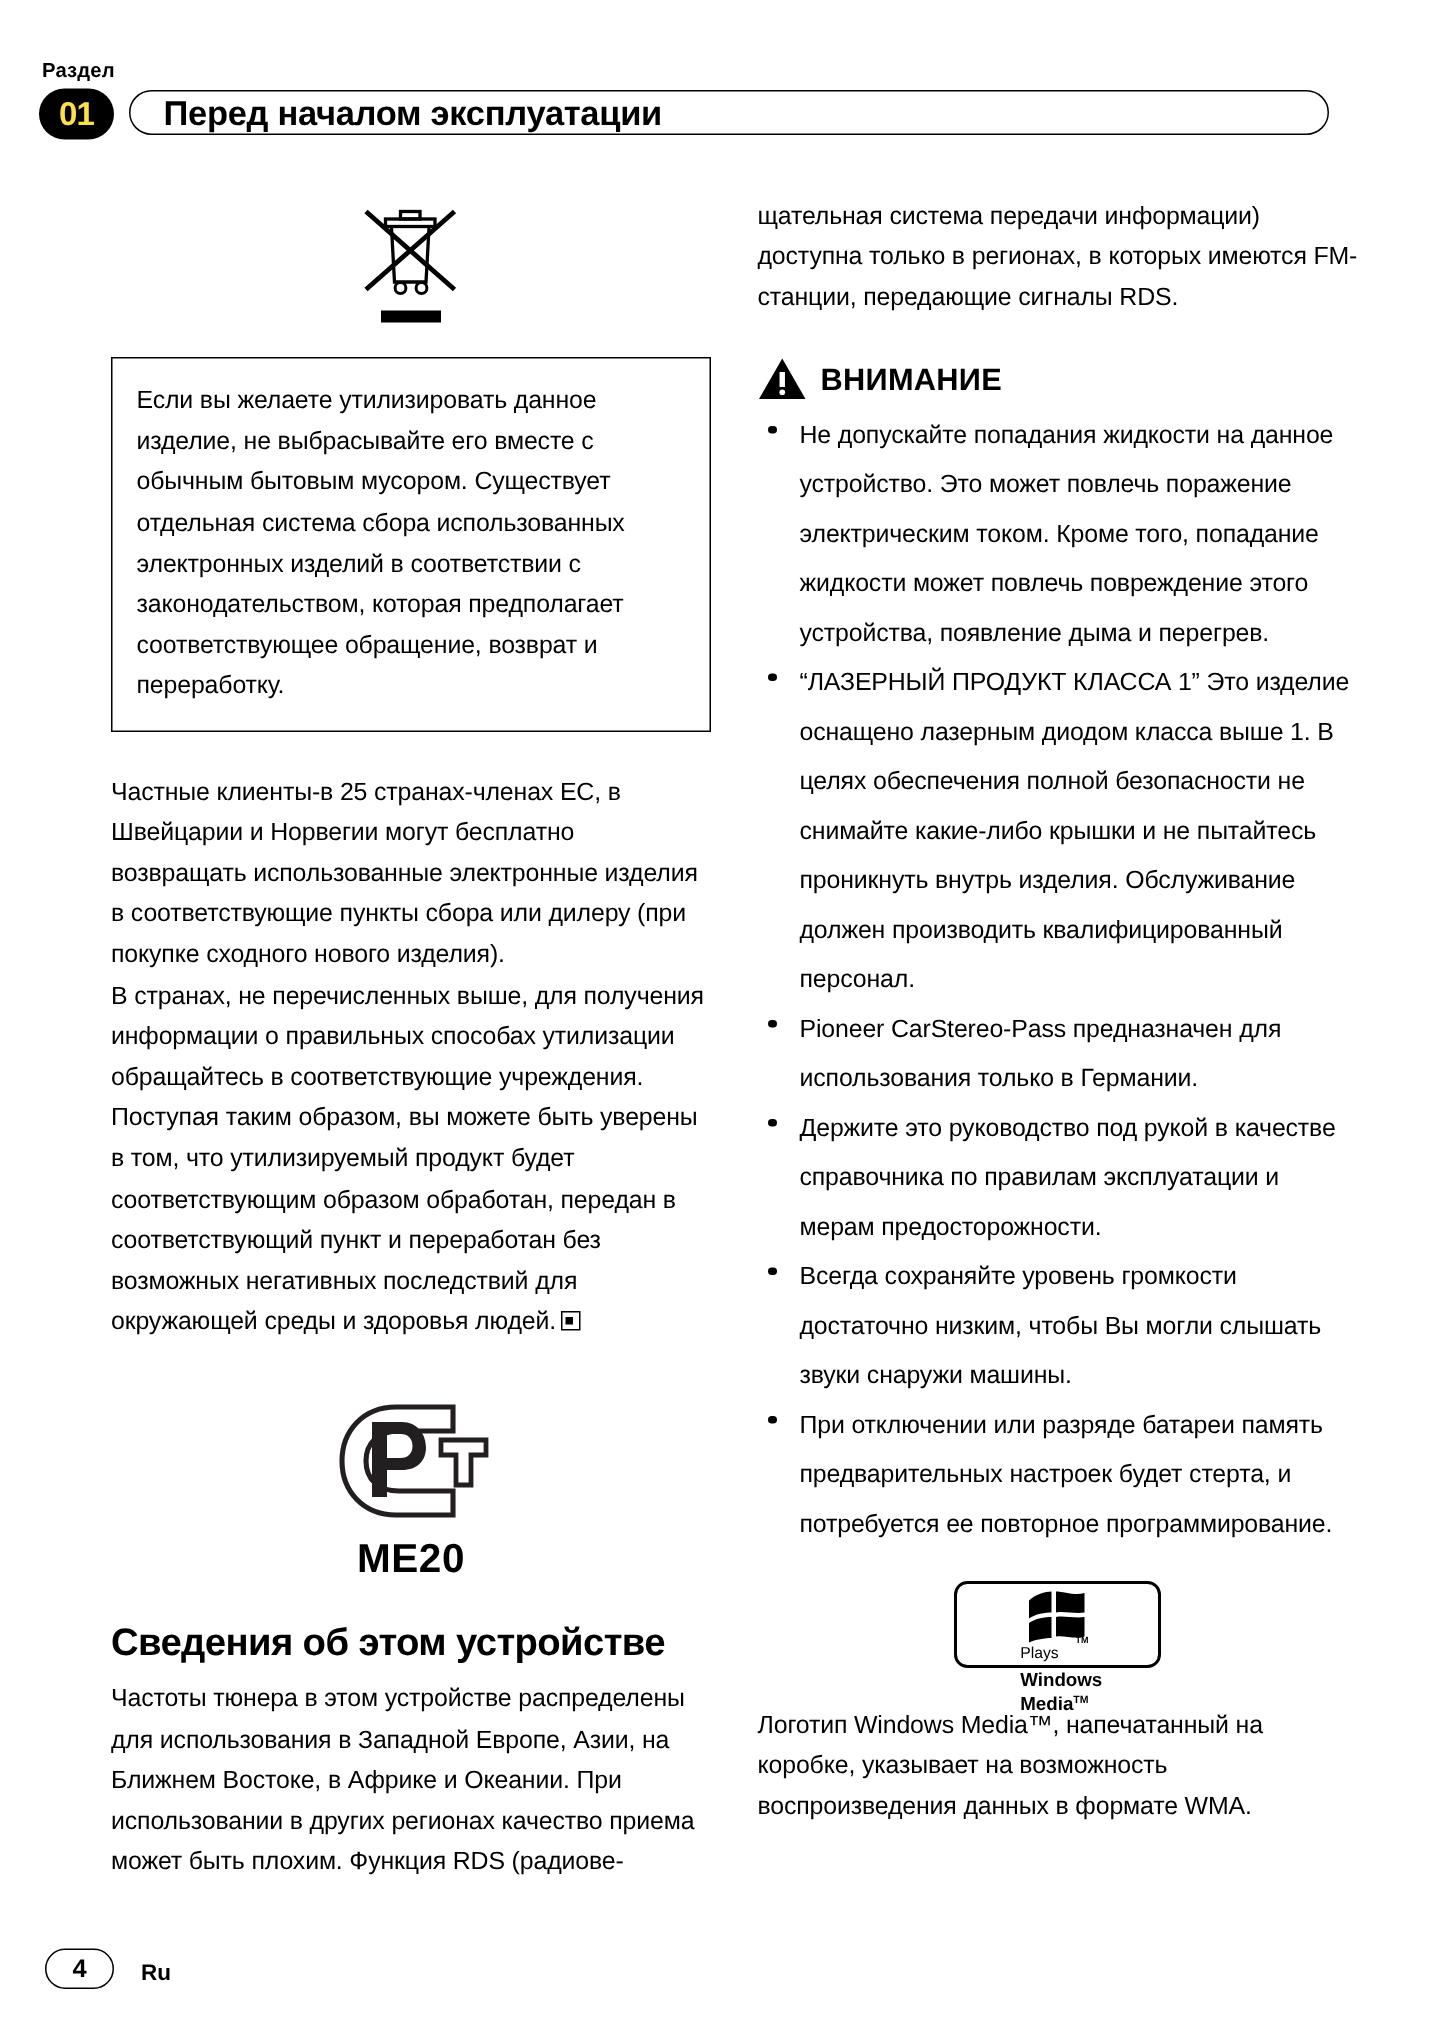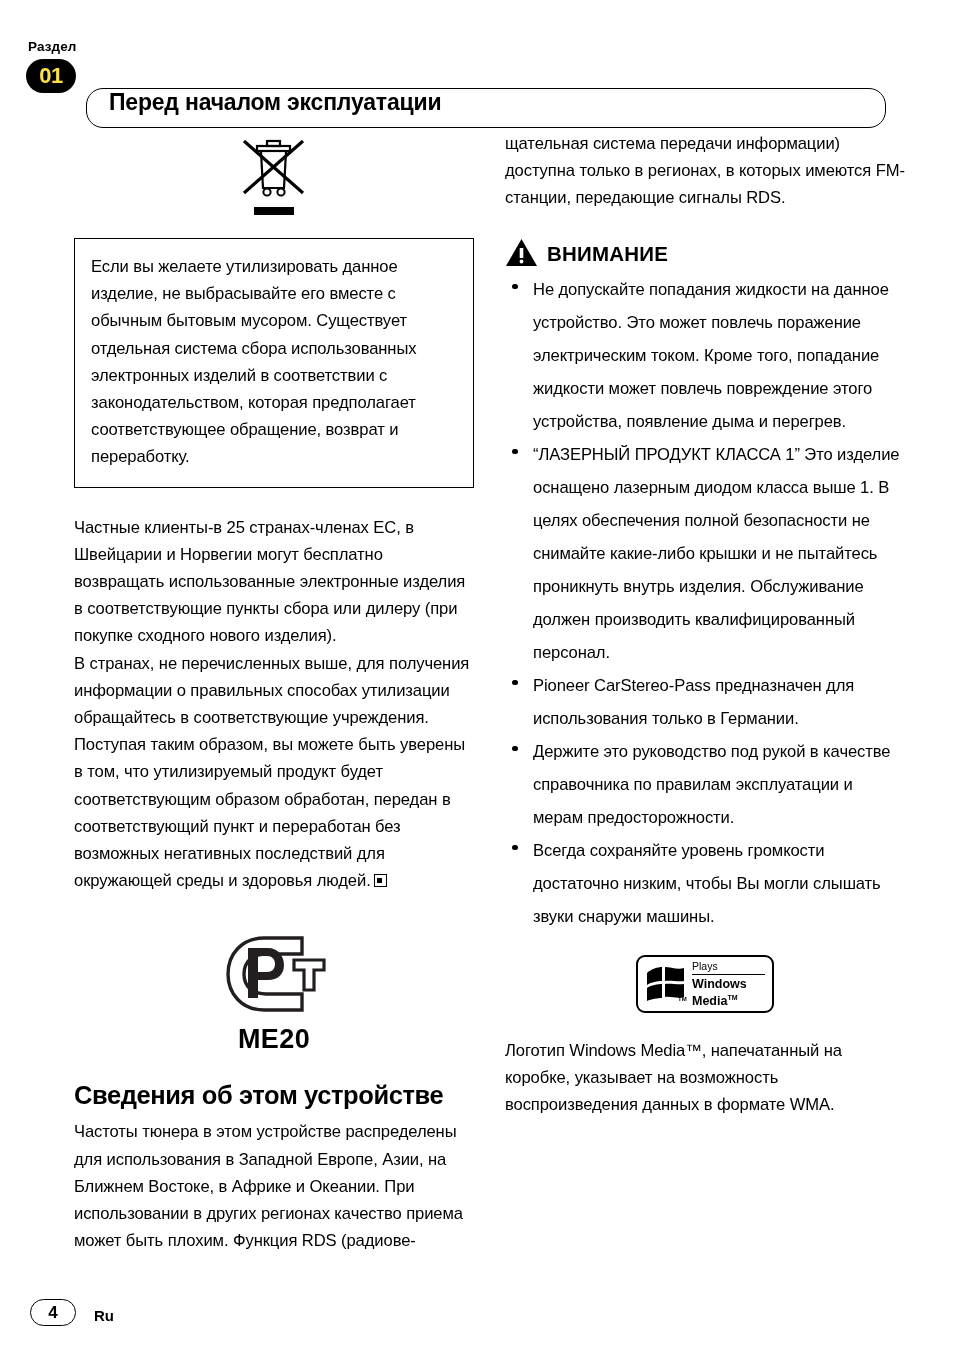--- a/index.html
+++ b/index.html
@@ -38,25 +38,25 @@
     font-size: 22px;
     font-weight: bold;
     display: flex;
     align-items: center;
     justify-content: center;
     letter-spacing: -0.5px;
   }
   #header-title-pill {
     position: absolute;
     left: 86px; top: 58px;
-    width: 800px; height: 40px;
+    width: 800px; height: 30px;
     border: 1.6px solid #000000;
     border-radius: 17px;
     display: flex;
-    margin-top: 28px;
+    align-items: center;
   }
   #header-title {
     padding-left: 22px;
     font-size: 23px;
     font-weight: bold;
     letter-spacing: -0.2px;
     white-space: nowrap;
   }
 
   
@@ -186,20 +186,21 @@
   }
   #wma-logo {
     width: 138px;
     height: 58px;
     border: 2.4px solid #000;
     border-radius: 9px;
     display: flex;
     align-items: center;
     padding: 4px 7px 4px 7px;
     background: #fff;
+    flex-direction: column;
   }
   #windows-flag-icon { width: 42px; height: 36px; display: block; flex: none; }
   #wma-logo-textblock {
     margin-left: 5px;
     display: flex;
     flex-direction: column;
     justify-content: center;
     flex: 1;
   }
   #wma-plays-label {
@@ -318,20 +319,21 @@
     </svg>
     <span id="caution-title">ВНИМАНИЕ</span>
   </div>
 
   <ul class="bullet-list">
     <li>Не допускайте попадания жидкости на данное устройство. Это может повлечь поражение электрическим током. Кроме того, попадание жидкости может повлечь повреждение этого устройства, появление дыма и перегрев.</li>
     <li>“ЛАЗЕРНЫЙ ПРОДУКТ КЛАССА 1” Это изделие оснащено лазерным диодом класса выше 1. В целях обеспечения полной безопасности не снимайте какие-либо крышки и не пытайтесь проникнуть внутрь изделия. Обслуживание должен производить квалифицированный персонал.</li>
     <li>Pioneer CarStereo-Pass предназначен для использования только в Германии.</li>
     <li>Держите это руководство под рукой в качестве справочника по правилам эксплуатации и мерам предосторожности.</li>
     <li>Всегда сохраняйте уровень громкости достаточно низким, чтобы Вы могли слышать звуки снаружи машины.</li>
+    <li>При отключении или разряде батареи память предварительных настроек будет стерта, и потребуется ее повторное программирование.</li>
   </ul>
 
 
   <div id="wma-logo-wrap">
     <div id="wma-logo">
       <svg id="windows-flag-icon" viewBox="0 0 42 36">
         <path d="M2 7 C6 3 13 1 17 1 L17 15 C13 15 6 16 2 19 Z" fill="#000"></path>
         <path d="M20 1 C25 1 33 4 39 2 L39 15 C33 16 25 14 20 15 Z" fill="#000"></path>
         <path d="M2 22 C6 19 13 18 17 18 L17 32 C13 32 6 33 2 35 Z" fill="#000"></path>
         <path d="M20 18 C25 17 33 19 39 18 L39 31 C33 33 25 30 20 31 Z" fill="#000"></path>

